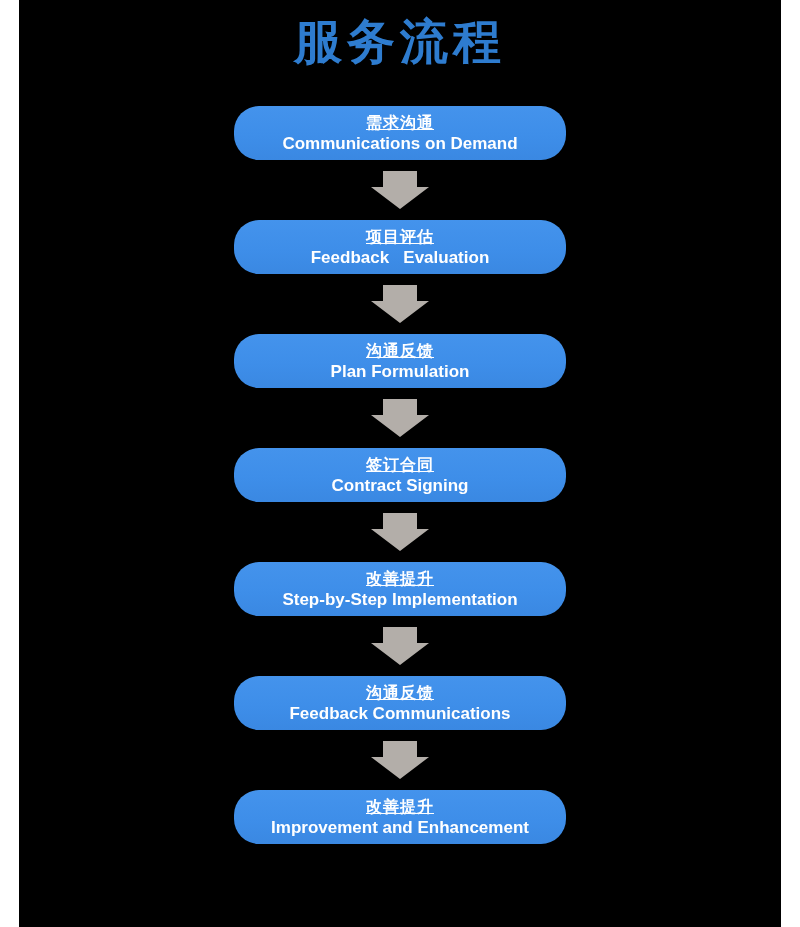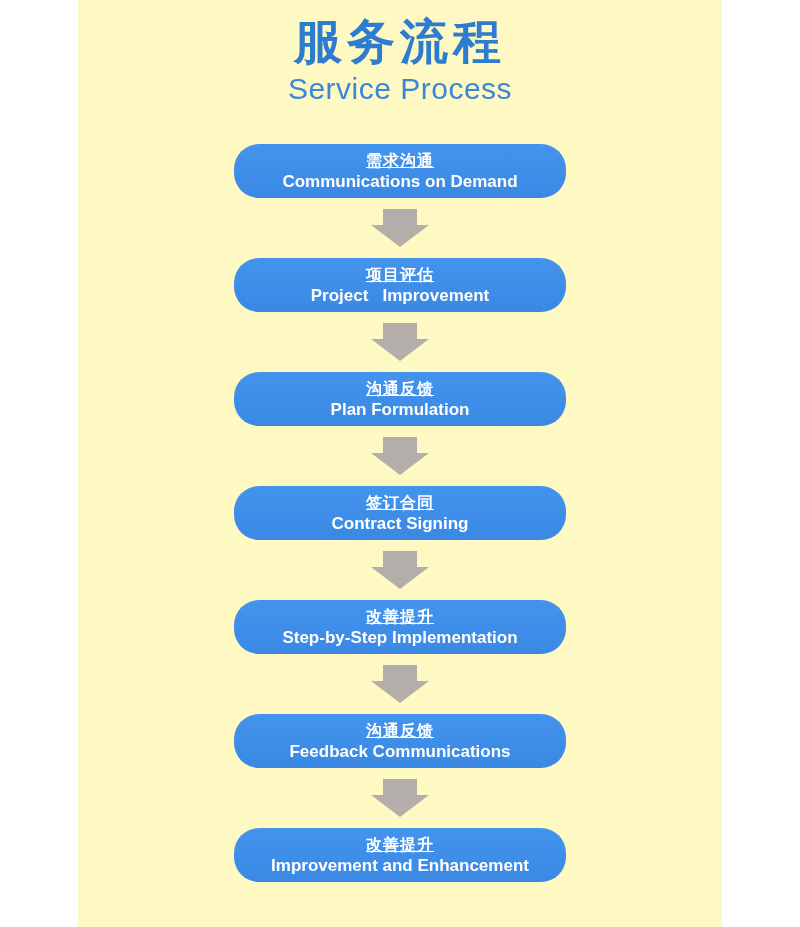--- a/index.html
+++ b/index.html
@@ -11,24 +11,24 @@
     --text-white: #FFFFFF;
   }
   * { box-sizing: border-box; }
   html, body { margin: 0; padding: 0; background: #ffffff; }
   body {
     font-family: "Liberation Sans", "DejaVu Sans", sans-serif;
     -webkit-font-smoothing: antialiased;
   }
   .page {
     position: relative;
-    width: 644px;
+    width: 762px;
     min-height: 927px;
     margin: 0 auto;
-    background: #fef9c3;
+    background: #000000;
     padding-top: 14px;
   }
   .header { text-align: center; }
   .title {
     margin: 0;
     font-size: 48px;
     line-height: 1.15;
     font-weight: 900;
     letter-spacing: 5px;
     color: var(--title-blue);
@@ -77,37 +77,36 @@
   }
   .arrow polygon { fill: var(--arrow-gray); }
 </style>
 </head>
 <body>
 
 <div class="page">
 
   <header class="header">
     <h1 class="title">服务流程</h1>
-    <div class="subtitle">Service Process</div>
   </header>
 
   <div class="flow">
 
     <div class="step">
       <div class="zh">需求沟通</div>
       <div class="en">Communications on Demand</div>
     </div>
 
     <svg class="arrow" width="58" height="38" viewBox="0 0 58 38" aria-hidden="true">
       <polygon points="12,0 46,0 46,16 58,16 29,38 0,16 12,16"></polygon>
     </svg>
 
     <div class="step">
       <div class="zh">项目评估</div>
-      <div class="en">Project   Improvement</div>
+      <div class="en">Feedback   Evaluation</div>
     </div>
 
     <svg class="arrow" width="58" height="38" viewBox="0 0 58 38" aria-hidden="true">
       <polygon points="12,0 46,0 46,16 58,16 29,38 0,16 12,16"></polygon>
     </svg>
 
     <div class="step">
       <div class="zh">沟通反馈</div>
       <div class="en">Plan Formulation</div>
     </div>

